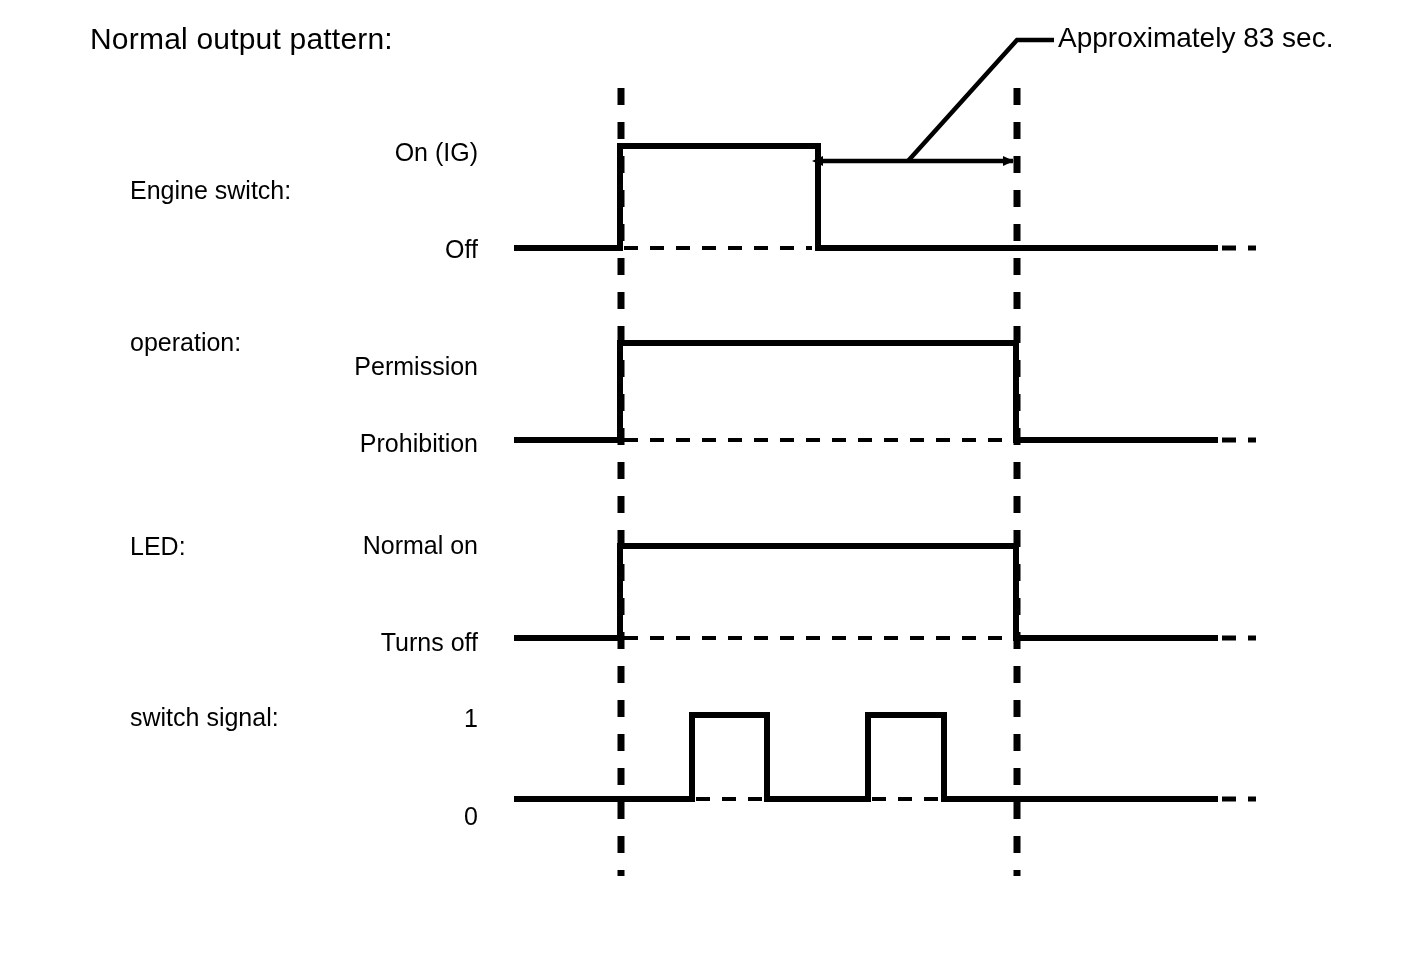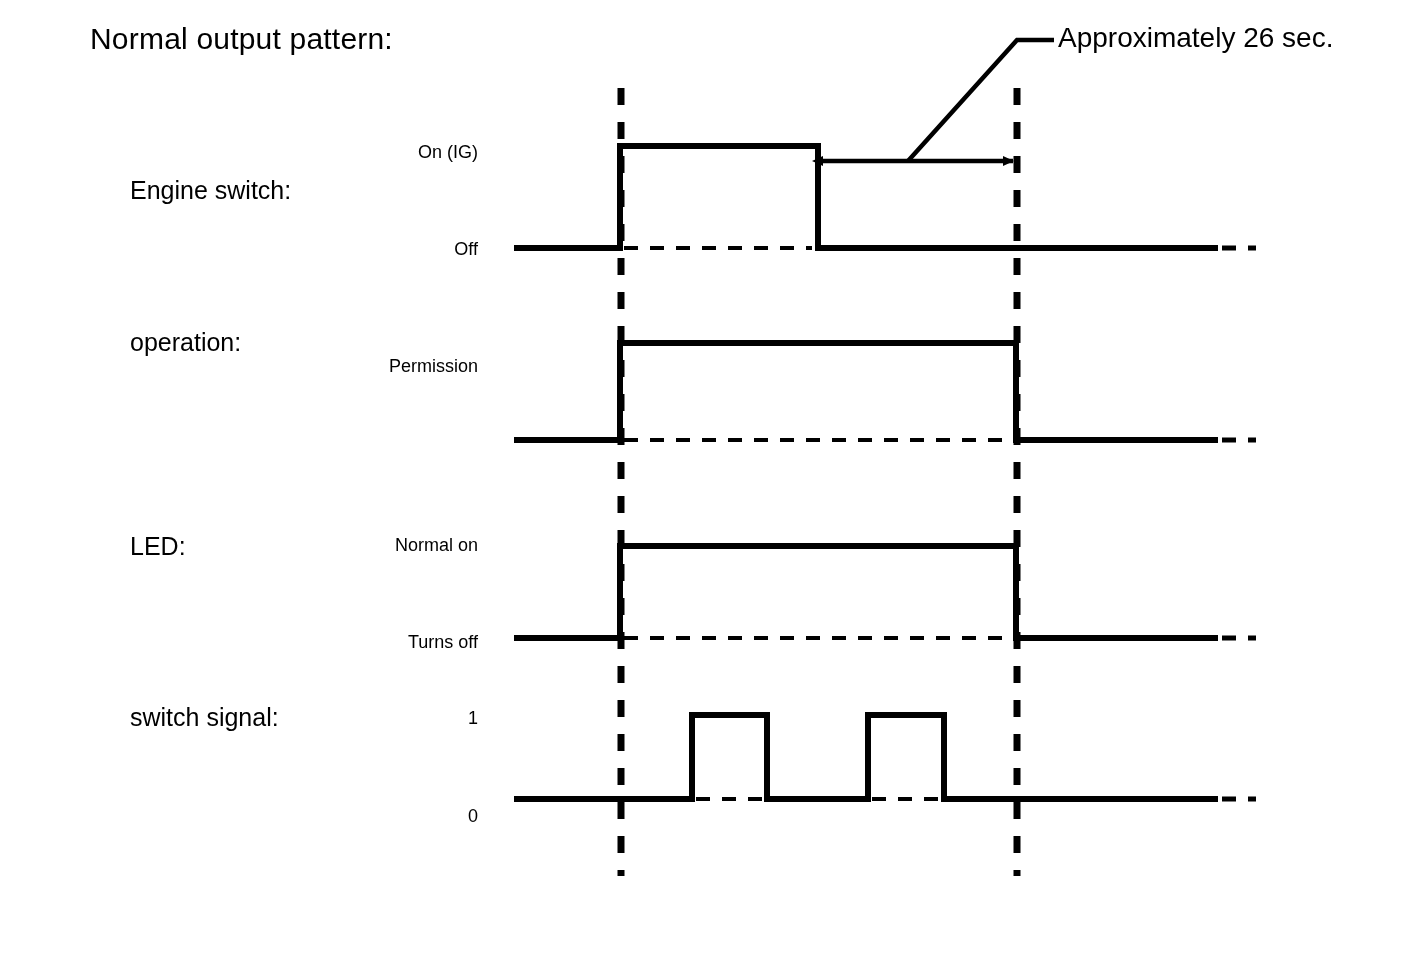--- a/index.html
+++ b/index.html
@@ -33,21 +33,21 @@
     white-space: nowrap;
   }
   .row-label {
     position: absolute;
     font-size: 25px;
     line-height: 38px;
     white-space: nowrap;
   }
   .level-label {
     position: absolute;
-    font-size: 18px;
+    font-size: 25px;
     white-space: nowrap;
     text-align: right;
     transform: translateY(-50%);
   }
   .callout-text {
     position: absolute;
     font-size: 28px;
     white-space: nowrap;
     transform: translateY(-50%);
   }
@@ -68,28 +68,29 @@
   <div class="row-label" style="left:130px; top:527px;text-align:center;">LED:</div>
 
   <div class="row-label" style="left:130px; top:698px; width:280px;">
     <div>switch signal:</div>
   </div>
 
   <div class="level-label" style="left:278px; width:200px; top:152px;">On (IG)</div>
   <div class="level-label" style="left:278px; width:200px; top:249px;">Off</div>
 
   <div class="level-label" style="left:258px; width:220px; top:346px;margin-top:20px;">Permission</div>
+  <div class="level-label" style="left:258px; width:220px; top:443px;">Prohibition</div>
 
   <div class="level-label" style="left:278px; width:200px; top:545px;">Normal on</div>
   <div class="level-label" style="left:278px; width:200px; top:642px;">Turns off</div>
 
   <div class="level-label" style="left:298px; width:180px; top:718px;">1</div>
   <div class="level-label" style="left:298px; width:180px; top:816px;">0</div>
 
-  <div class="callout-text" style="left:1058px; top:38px;">Approximately 26 sec.</div>
+  <div class="callout-text" style="left:1058px; top:38px;">Approximately 83 sec.</div>
 
   <svg id="diagram-svg" viewBox="0 0 1424 959">
 
     <defs>
       <marker id="arrow-right" markerWidth="12" markerHeight="12" refX="10" refY="5" orient="auto" markerUnits="userSpaceOnUse">
         <path d="M0,0 L11,5 L0,10 z" fill="#000000"></path>
       </marker>
       <marker id="arrow-left" markerWidth="12" markerHeight="12" refX="1" refY="5" orient="auto-start-reverse" markerUnits="userSpaceOnUse">
         <path d="M0,0 L11,5 L0,10 z" fill="#000000"></path>
       </marker>

